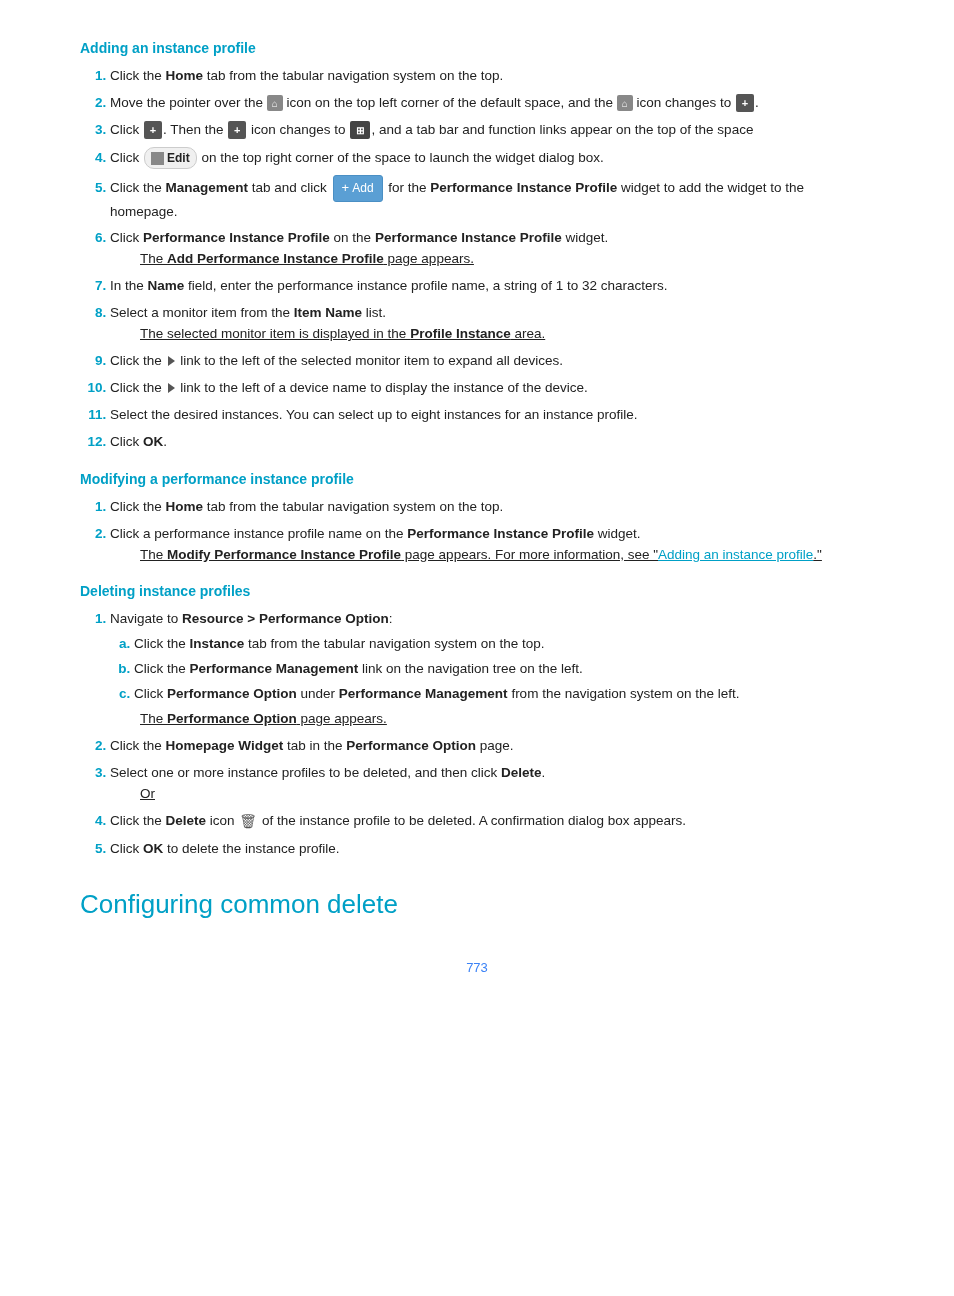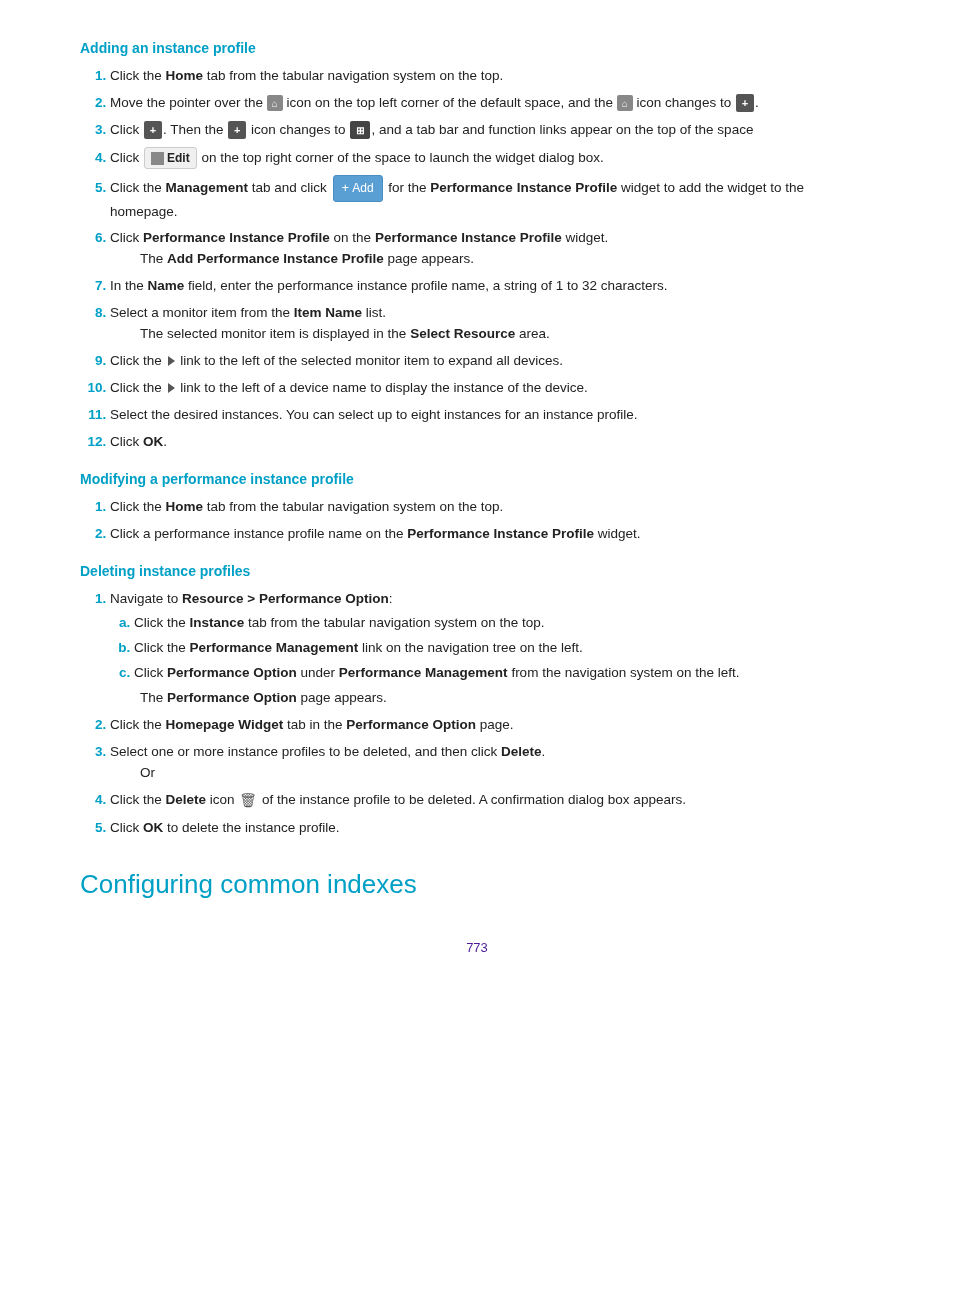--- a/index.html
+++ b/index.html
@@ -48,20 +48,21 @@
       line-height: 1.55;
     }
     ol.sub-list > li::marker {
       color: #00a0c6;
       font-weight: bold;
     }
     .indent-block {
       margin-left: 30px;
       margin-bottom: 6px;
       line-height: 1.55;
+      text-decoration: underline;
     }
     b { font-weight: bold; }
     .link-text {
       color: #00a0c6;
       text-decoration: underline;
       cursor: pointer;
     }
     .icon-box {
       display: inline-flex;
       align-items: center;
@@ -102,21 +103,21 @@
     }
     .btn-add-plus {
       margin-right: 3px;
       font-size: 13px;
     }
     .edit-btn {
       display: inline-flex;
       align-items: center;
       background: #f0f0f0;
       border: 1px solid #ccc;
-      border-radius: 3px;
+      border-radius: 10px;
       font-size: 12px;
       padding: 1px 6px;
       vertical-align: middle;
       margin: 0 1px;
     }
     .edit-icon {
       display: inline-block;
       width: 13px;
       height: 13px;
       background: #888;
@@ -138,21 +139,21 @@
       height: 0;
       border-top: 5px solid transparent;
       border-bottom: 5px solid transparent;
       border-left: 7px solid #555;
       vertical-align: middle;
       margin: 0 2px;
     }
     .page-num {
       text-align: center;
       margin-top: 40px;
-      color: #4c1d95;
+      color: #3b82f6;
       font-size: 13px;
     }
     .section-block {
       margin-bottom: 18px;
     }
     .section-description {
       margin-left: 30px;
       line-height: 1.6;
       margin-bottom: 10px;
     }
@@ -173,35 +174,36 @@
             <b>Edit</b>
           </span> on the top right corner of the space to launch the widget dialog box.</li>
       <li>Click the <b>Management</b> tab and click <span class="btn-add"><span class="btn-add-plus">+</span> Add</span> for the <b>Performance Instance Profile</b> widget to add the widget to the homepage.</li>
       <li>
         Click <b>Performance Instance Profile</b> on the <b>Performance Instance Profile</b> widget.
         <div class="indent-block">The <b>Add Performance Instance Profile</b> page appears.</div>
       </li>
       <li>In the <b>Name</b> field, enter the performance instance profile name, a string of 1 to 32 characters.</li>
       <li>
         Select a monitor item from the <b>Item Name</b> list.
-        <div class="indent-block">The selected monitor item is displayed in the <b>Select Resource</b> area.</div>
+        <div class="indent-block">The selected monitor item is displayed in the <b>Profile Instance</b> area.</div>
       </li>
       <li>Click the <span class="arrow-right"></span> link to the left of the selected monitor item to expand all devices.</li>
       <li>Click the <span class="arrow-right"></span> link to the left of a device name to display the instance of the device.</li>
       <li>Select the desired instances. You can select up to eight instances for an instance profile.</li>
       <li>Click <b>OK</b>.</li>
     </ol>
   </div>
 
   <div class="section-block">
     <div class="section-title">Modifying a performance instance profile</div>
     <ol class="main-list" start="1">
       <li>Click the <b>Home</b> tab from the tabular navigation system on the top.</li>
       <li>
         Click a performance instance profile name on the <b>Performance Instance Profile</b> widget.
+        <div class="indent-block">The <b>Modify Performance Instance Profile</b> page appears. For more information, see "<span class="link-text">Adding an instance profile</span>."</div>
       </li>
     </ol>
   </div>
 
   <div class="section-block">
     <div class="section-title">Deleting instance profiles</div>
     <ol class="main-list" start="1">
       <li>
         Navigate to <b>Resource &gt; Performance Option</b>:
         <ol class="sub-list">
@@ -215,17 +217,17 @@
       <li>
         Select one or more instance profiles to be deleted, and then click <b>Delete</b>.
         <div class="indent-block">Or</div>
       </li>
       <li>Click the <b>Delete</b> icon <span class="trash-icon">🗑</span> of the instance profile to be deleted. A confirmation dialog box appears.</li>
       <li>Click <b>OK</b> to delete the instance profile.</li>
     </ol>
   </div>
 
   <div class="section-block">
-    <div class="big-section-title">Configuring common indexes</div>
+    <div class="big-section-title">Configuring common delete</div>
   </div>
 
   <div class="page-num">773</div>
 </div>
 
 </body></html>

